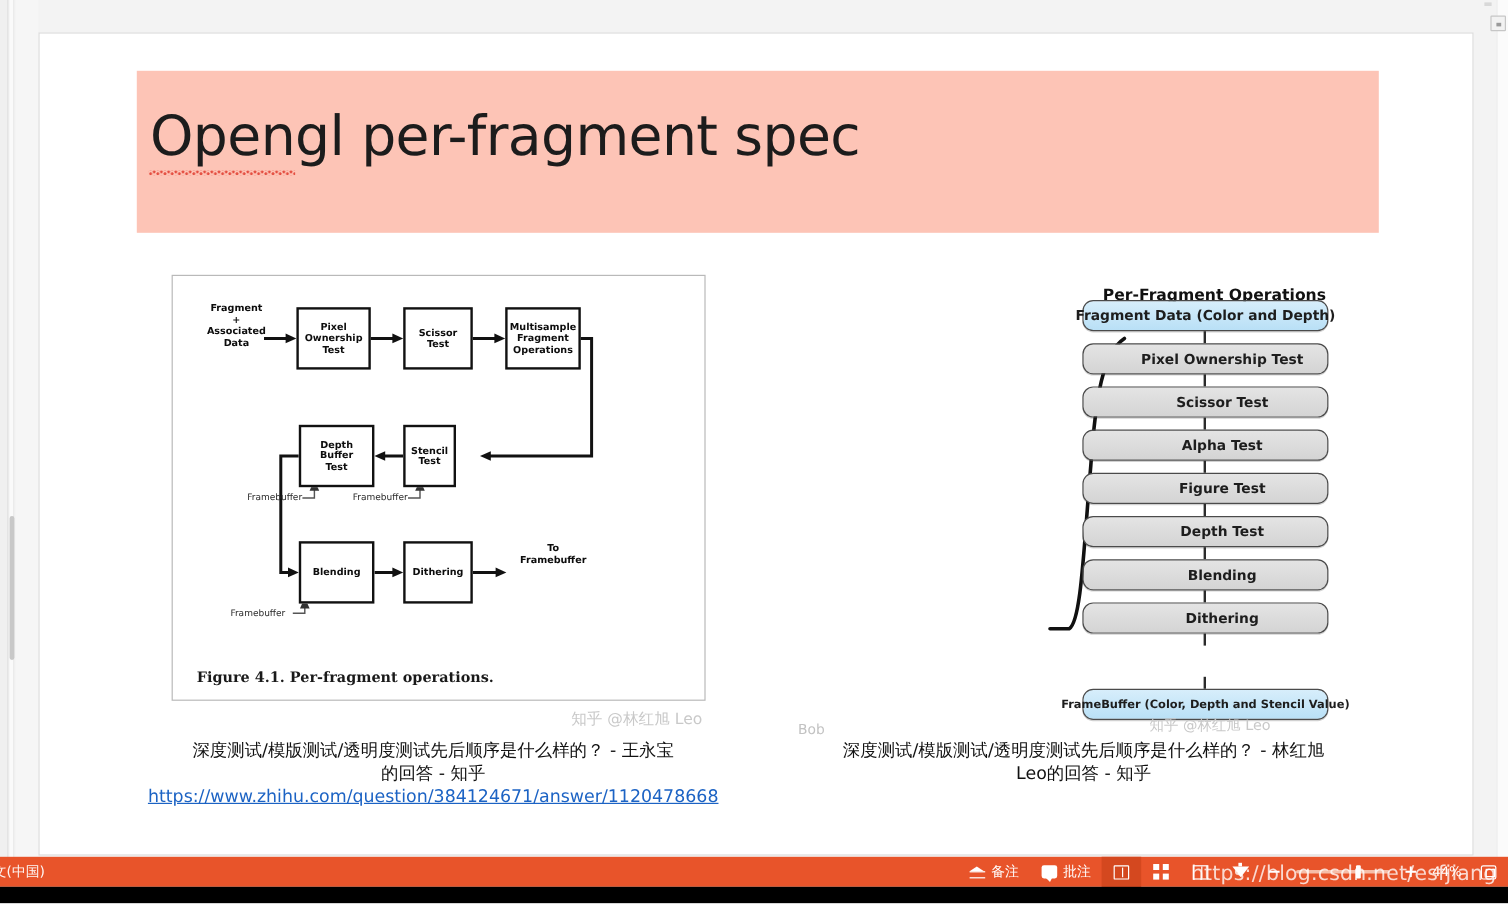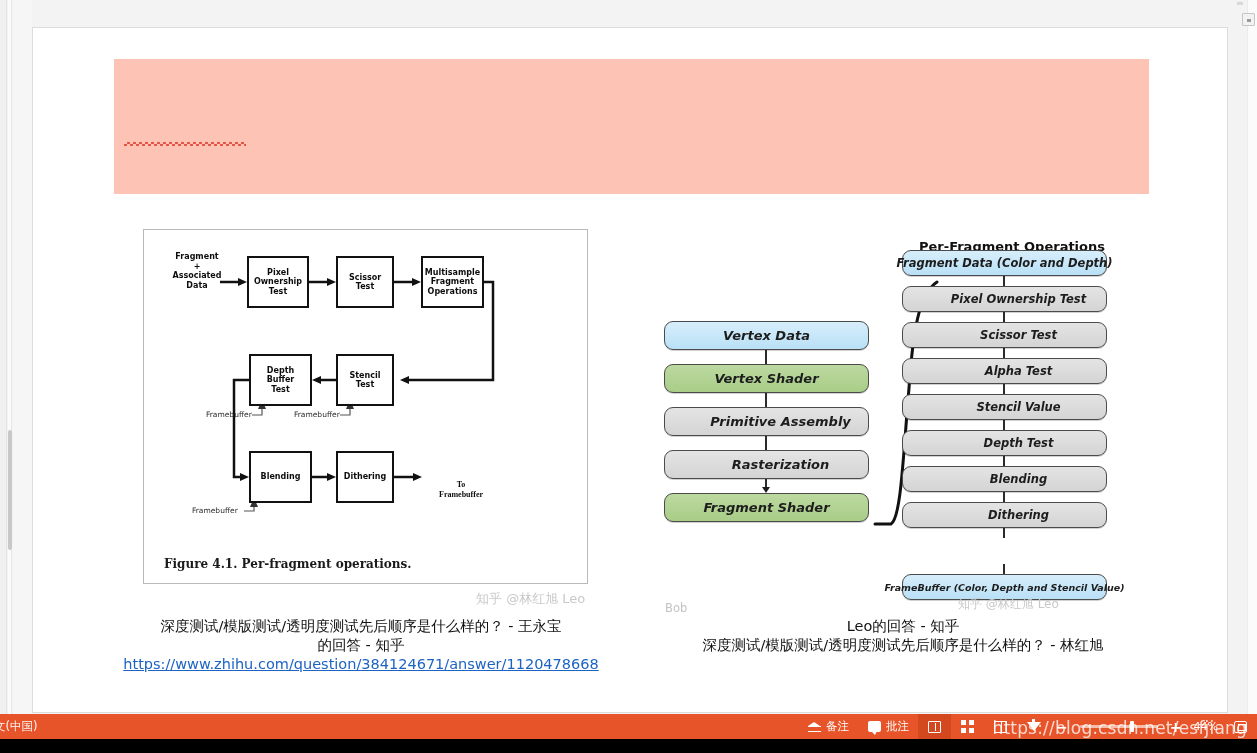--- a/index.html
+++ b/index.html
@@ -138,21 +138,21 @@
   .fig-caption {
     position: absolute;
     left: 20px; bottom: 12px;
     font-family: "DejaVu Serif", serif;
     font-size: 12px;
     color: #1a1a1a;
     font-weight: bold;
   }
 
   
-  .pipe { position: absolute; font-style: italic; }
+  .pipe { position: absolute; }
   .pbox {
     position: absolute;
     border: 1.5px solid #4b4b4b;
     border-radius: 9px;
     display: flex; align-items: center; justify-content: center;
     font-family: "DejaVu Sans", sans-serif;
     font-weight: bold;
     color: #1d1d1d;
     text-align: center;
     box-shadow: 0 1px 0 rgba(0,0,0,.18);
@@ -357,20 +357,21 @@
   <div class="rail-scroll-thumb"></div>
   <div class="rail-gap"></div>
 
   <div class="rail-right"></div>
   <div class="rail-right-tick"></div>
   <div class="rail-right-btn"></div>
 
   <div class="slide">
 
     <div class="title-banner"></div>
+    <div class="title-text">Opengl per-fragment spec</div>
     <div class="spell-squiggle"></div>
 
     <div class="fig-left">
       <div class="fig-left-inner">
 
         <div class="bw-label" style="left:18px; top:22px; width:70px;">
           Fragment<br>+<br>Associated<br>Data
         </div>
 
         <div class="bw-box" style="left:103px; top:26px; width:62px; height:52px;">Pixel<br>Ownership<br>Test</div>
@@ -405,48 +406,36 @@
 
           <path d="M108 185 L 118 185 L 118 176" stroke="#555" stroke-width="1.2" fill="none"></path>
           <polygon points="118,170 114,179 122,179" fill="#333"></polygon>
           <path d="M196 185 L 206 185 L 206 176" stroke="#555" stroke-width="1.2" fill="none"></path>
           <polygon points="206,170 202,179 210,179" fill="#333"></polygon>
           <path d="M100 281 L 110 281 L 110 274" stroke="#555" stroke-width="1.2" fill="none"></path>
           <polygon points="110,268 106,277 114,277" fill="#333"></polygon>
         </svg>
 
         <div class="bw-box" style="left:105px; top:124px; width:63px; height:52px;">Depth Buffer<br>Test</div>
-        <div class="bw-box" style="left:192px; top:124px; width:58px; height:52px;">Stencil<br>Test</div>
+        <div class="bw-box" style="left:192px; top:124px; width:44px; height:52px;">Stencil<br>Test</div>
 
         <div class="bw-box" style="left:105px; top:221px; width:63px; height:52px;">Blending</div>
         <div class="bw-box" style="left:192px; top:221px; width:58px; height:52px;">Dithering</div>
-        <div class="bw-label" style="left:282px; top:250px; width:70px;font-family:Liberation Serif, serif;">To<br>Framebuffer</div>
+        <div class="bw-label" style="left:282px; top:222px; width:70px;">To<br>Framebuffer</div>
 
         <div class="fb-label" style="left:62px; top:180px;">Framebuffer</div>
         <div class="fb-label" style="left:150px; top:180px;">Framebuffer</div>
         <div class="fb-label" style="left:48px; top:276px;">Framebuffer</div>
 
         <div class="fig-caption">Figure 4.1. Per-fragment operations.</div>
       </div>
     </div>
 
     <div class="wm" style="left:443px; top:562px;">知乎 @林红旭 Leo</div>
 
-    <div class="pipe" style="left:631px; top:293px; width:210px; height:240px;">
-      <div class="pbox blue" style="left:0;  top:0;   width:205px; height:29px; font-size:13px;">Vertex Data</div>
-      <div class="pconn" style="left:101px; top:29px; height:14px;"></div>
-      <div class="pbox green" style="left:0;  top:43px;  width:205px; height:29px; font-size:13px;">Vertex Shader</div>
-      <div class="pconn" style="left:101px; top:72px; height:14px;"></div>
-      <div class="pbox grey" style="left:0;  top:86px;  width:205px; height:29px; font-size:13px;">Primitive Assembly</div>
-      <div class="pconn" style="left:101px; top:115px; height:14px;"></div>
-      <div class="pbox grey" style="left:0;  top:129px; width:205px; height:29px; font-size:13px;">Rasterization</div>
-      <div class="pconn" style="left:101px; top:158px; height:10px;"></div>
-      <div class="parrow" style="left:98px; top:166px;"></div>
-      <div class="pbox green" style="left:0;  top:172px; width:205px; height:29px; font-size:13px;">Fragment Shader</div>
-    </div>
 
     <div class="wm-bob" style="left:632px; top:573px;">Bob</div>
 
     <svg class="curve-connector" width="120" height="290">
       <path d="M 22 256 L 38 256 C 48 250 50 190 56 120 C 60 62 66 26 84 14" stroke="#111" stroke-width="3" fill="none" stroke-linecap="round"></path>
     </svg>
 
     <div class="pipe-title" style="left:886px; top:196px;">Per-Fragment Operations</div>
 
     <div class="pipe" style="left:869px; top:222px; width:210px; height:355px;">
@@ -455,21 +444,21 @@
 
       <div class="pbox grey" style="left:0; top:36px; width:205px; height:26px; font-size:11.5px;">Pixel Ownership Test</div>
       <div class="pconn" style="left:101px; top:62px; height:10px;"></div>
 
       <div class="pbox grey" style="left:0; top:72px; width:205px; height:26px; font-size:11.5px;">Scissor Test</div>
       <div class="pconn" style="left:101px; top:98px; height:10px;"></div>
 
       <div class="pbox grey" style="left:0; top:108px; width:205px; height:26px; font-size:11.5px;">Alpha Test</div>
       <div class="pconn" style="left:101px; top:134px; height:10px;"></div>
 
-      <div class="pbox grey" style="left:0; top:144px; width:205px; height:26px; font-size:11.5px;">Stencil Value</div>
+      <div class="pbox grey" style="left:0; top:144px; width:205px; height:26px; font-size:11.5px;">Figure Test</div>
       <div class="pconn" style="left:101px; top:170px; height:10px;"></div>
 
       <div class="pbox grey" style="left:0; top:180px; width:205px; height:26px; font-size:11.5px;">Depth Test</div>
       <div class="pconn" style="left:101px; top:206px; height:10px;"></div>
 
       <div class="pbox grey" style="left:0; top:216px; width:205px; height:26px; font-size:11.5px;">Blending</div>
       <div class="pconn" style="left:101px; top:242px; height:10px;"></div>
 
       <div class="pbox grey" style="left:0; top:252px; width:205px; height:26px; font-size:11.5px;">Dithering</div>
       <div class="pconn" style="left:101px; top:278px; height:10px;"></div>
@@ -481,22 +470,22 @@
 
     <div class="wm" style="left:925px; top:568px; font-size:12px;">知乎 @林红旭 Leo</div>
 
     <div class="caption-block" style="left:78px; top:589px; width:500px;">
       <div class="caption-line">深度测试/模版测试/透明度测试先后顺序是什么样的？ - 王永宝</div>
       <div class="caption-line">的回答 - 知乎</div>
       <a class="caption-link" href="#">https://www.zhihu.com/question/384124671/answer/1120478668</a>
     </div>
 
     <div class="caption-block" style="left:620px; top:589px; width:500px;">
+      <div class="caption-line">深度测试/模版测试/透明度测试先后顺序是什么样的？ - 林红旭</div>
       <div class="caption-line">Leo的回答 - 知乎</div>
-      <div class="caption-line">深度测试/模版测试/透明度测试先后顺序是什么样的？ - 林红旭</div>
     </div>
 
   </div>
 
   <div class="statusbar">
     <div class="sb-left">文(中国)</div>
 
     <div class="sb-spacer"></div>
 
     <div class="sb-item">

